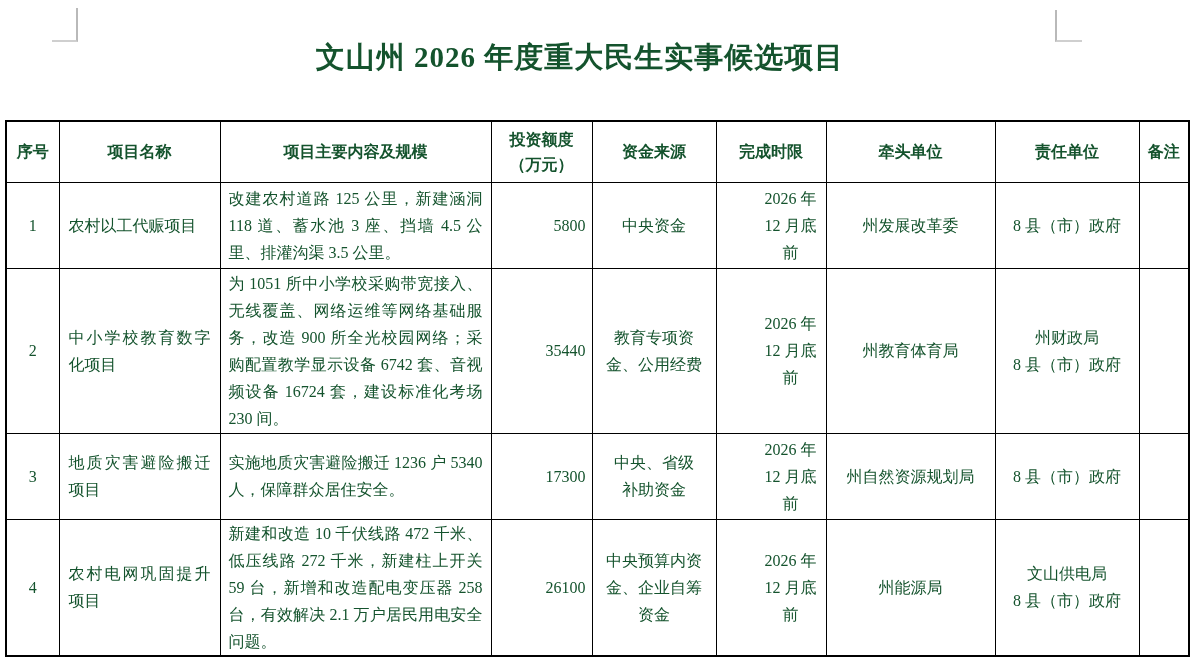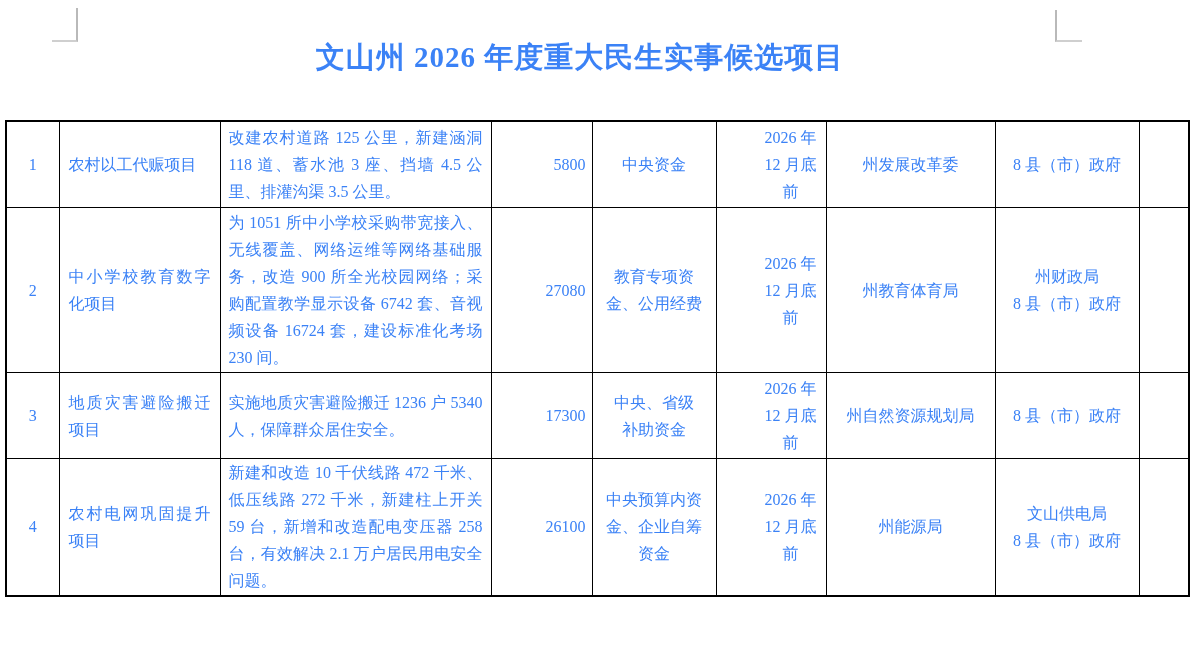--- a/index.html
+++ b/index.html
@@ -3,21 +3,21 @@
 <meta charset="utf-8">
 <style>
   html, body { margin: 0; padding: 0; background: #ffffff; }
   .page {
     position: relative;
     width: 1194px;
     height: 663px;
     background: #ffffff;
     overflow: hidden;
     font-family: "Liberation Serif", "DejaVu Serif", serif;
-    color: #3b82f6;
+    color: #14532d;
   }
   
   .corner-mark-tl {
     position: absolute;
     left: 52px; top: 8px;
     width: 24px; height: 32px;
     border-right: 2px solid #b9b9b9;
     border-bottom: 2px solid #cfcfcf;
   }
   .corner-mark-tr {
@@ -94,39 +94,51 @@
       <col style="width:161px">
       <col style="width:271px">
       <col style="width:101px">
       <col style="width:124px">
       <col style="width:110px">
       <col style="width:169px">
       <col style="width:144px">
       <col style="width:50px">
     </colgroup>
     <tbody>
+      <tr class="row-header">
+        <th>序号</th>
+        <th>项目名称</th>
+        <th>项目主要内容及规模</th>
+        <th>投资额度
+（万元）</th>
+        <th>资金来源</th>
+        <th>完成时限</th>
+        <th>牵头单位</th>
+        <th>责任单位</th>
+        <th>备注</th>
+      </tr>
 
       <tr class="row-1">
         <td class="cell-seq">1</td>
         <td class="cell-name">农村以工代赈项目</td>
         <td class="cell-content">改建农村道路 125 公里，新建涵洞 118 道、蓄水池 3 座、挡墙 4.5 公里、排灌沟渠 3.5 公里。</td>
         <td class="cell-invest">5800</td>
         <td class="cell-fund">中央资金</td>
         <td class="cell-time">2026 年
 12 月底前</td>
         <td class="cell-lead">州发展改革委</td>
         <td class="cell-resp">8 县（市）政府</td>
         <td class="cell-remark"></td>
       </tr>
 
       <tr class="row-2">
         <td class="cell-seq">2</td>
         <td class="cell-name">中小学校教育数字化项目</td>
         <td class="cell-content">为 1051 所中小学校采购带宽接入、无线覆盖、网络运维等网络基础服务，改造 900 所全光校园网络；采购配置教学显示设备 6742 套、音视频设备 16724 套，建设标准化考场 230 间。</td>
-        <td class="cell-invest">27080</td>
+        <td class="cell-invest">35440</td>
         <td class="cell-fund">教育专项资
 金、公用经费</td>
         <td class="cell-time">2026 年
 12 月底前</td>
         <td class="cell-lead">州教育体育局</td>
         <td class="cell-resp">州财政局
 8 县（市）政府</td>
         <td class="cell-remark"></td>
       </tr>
 

